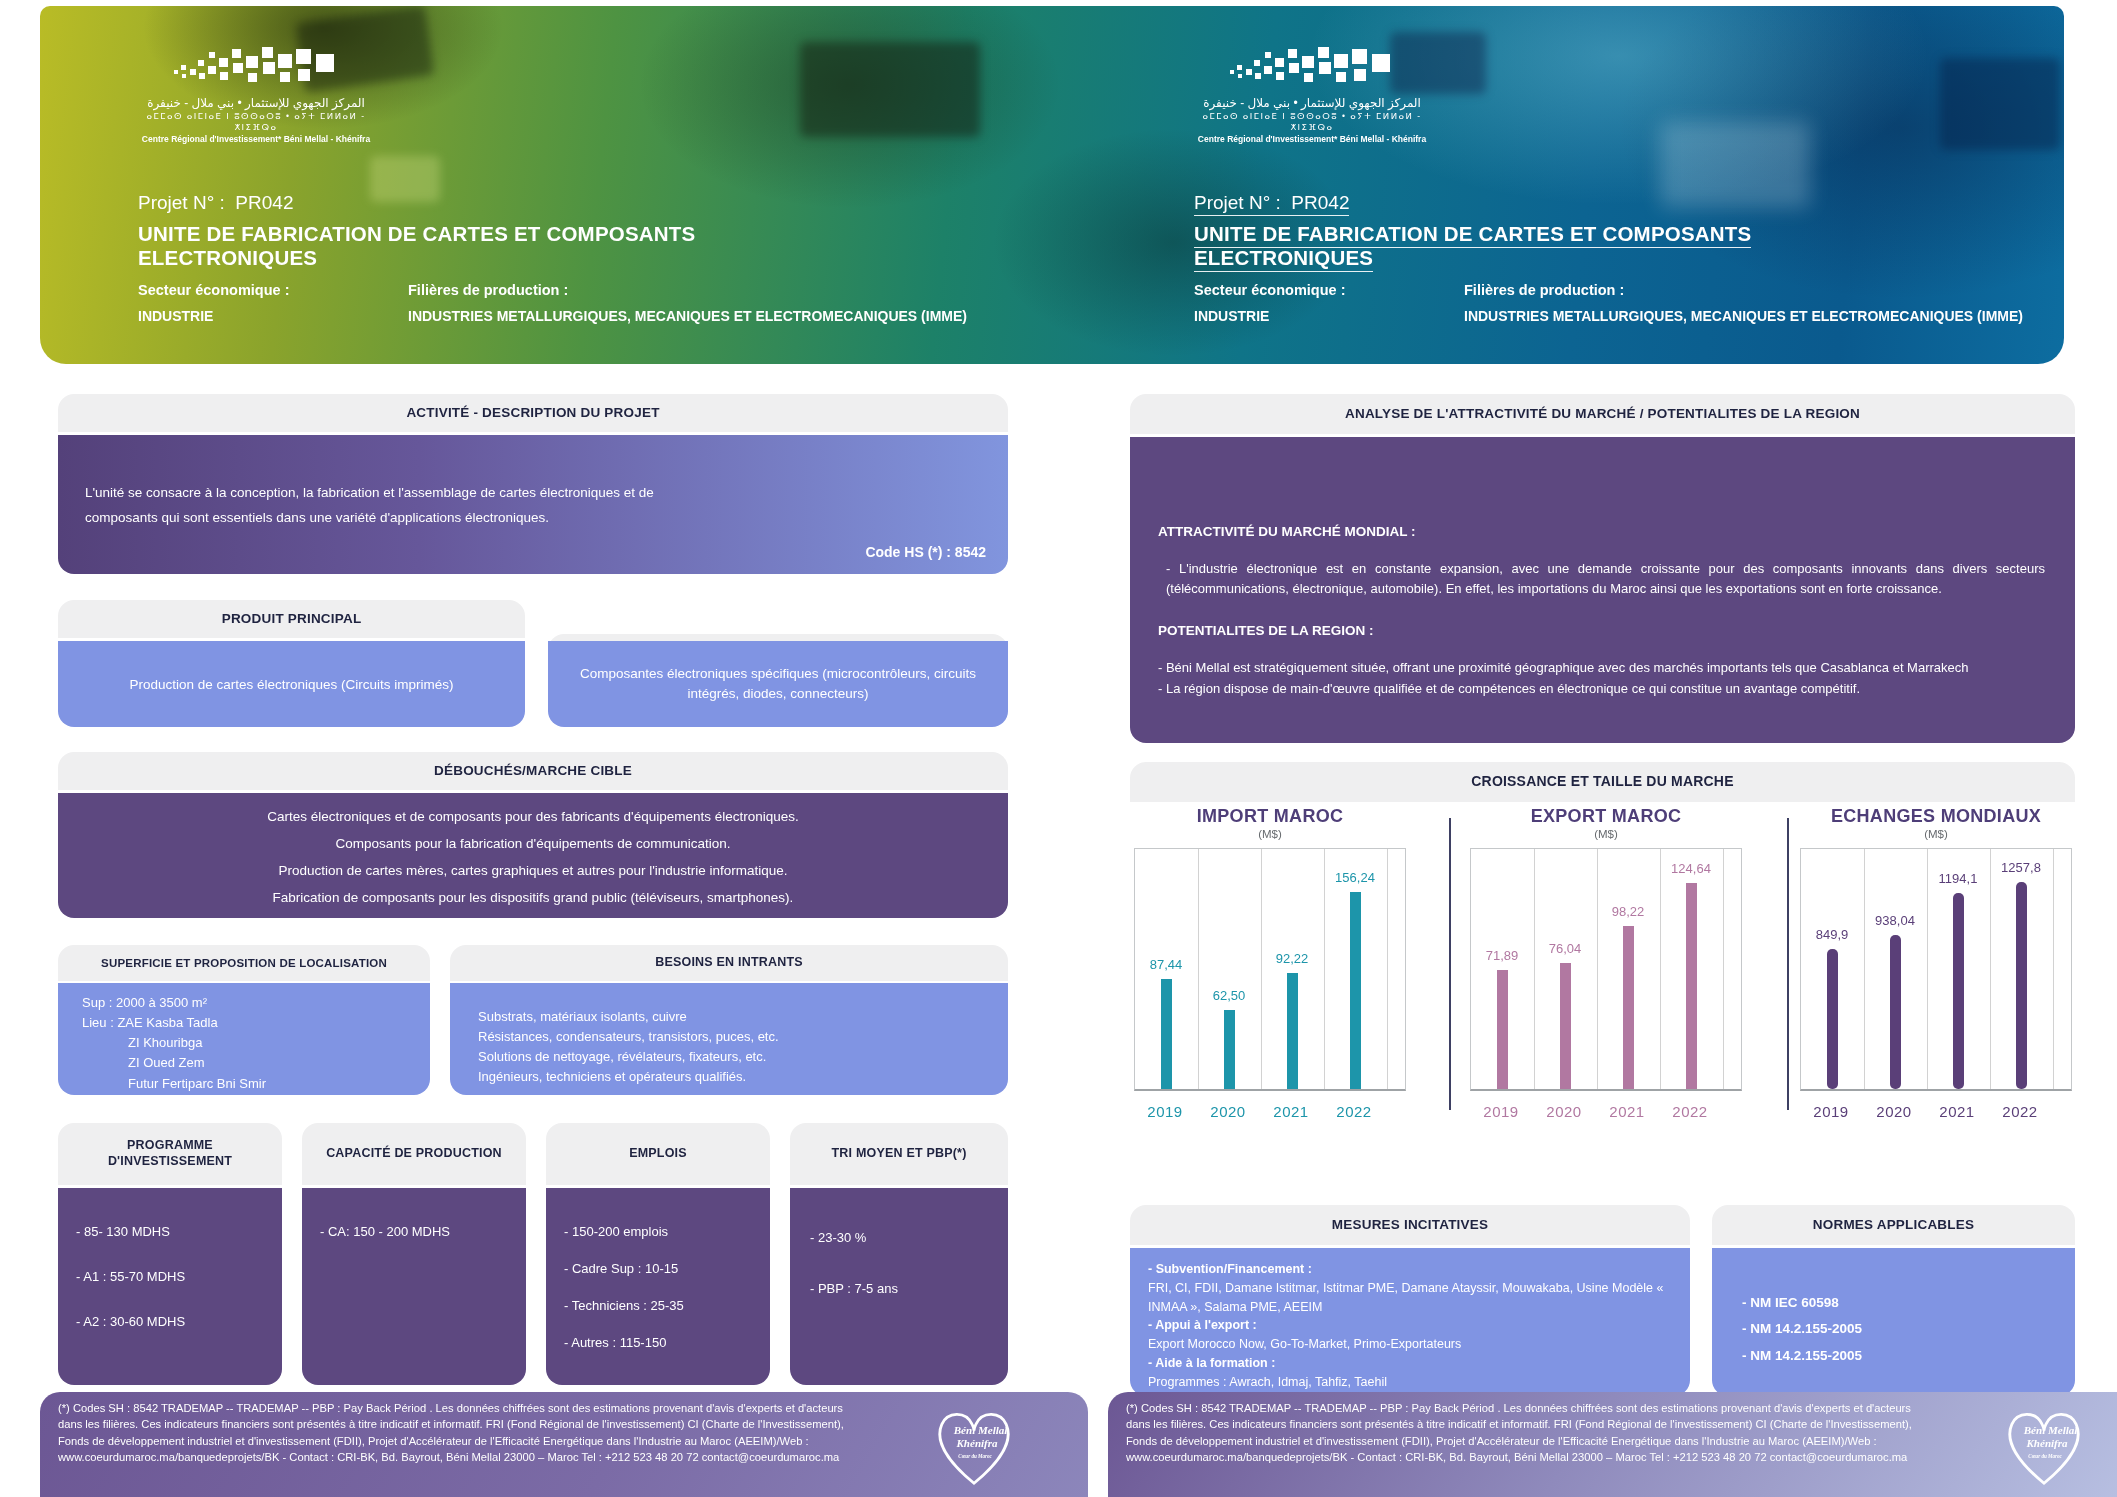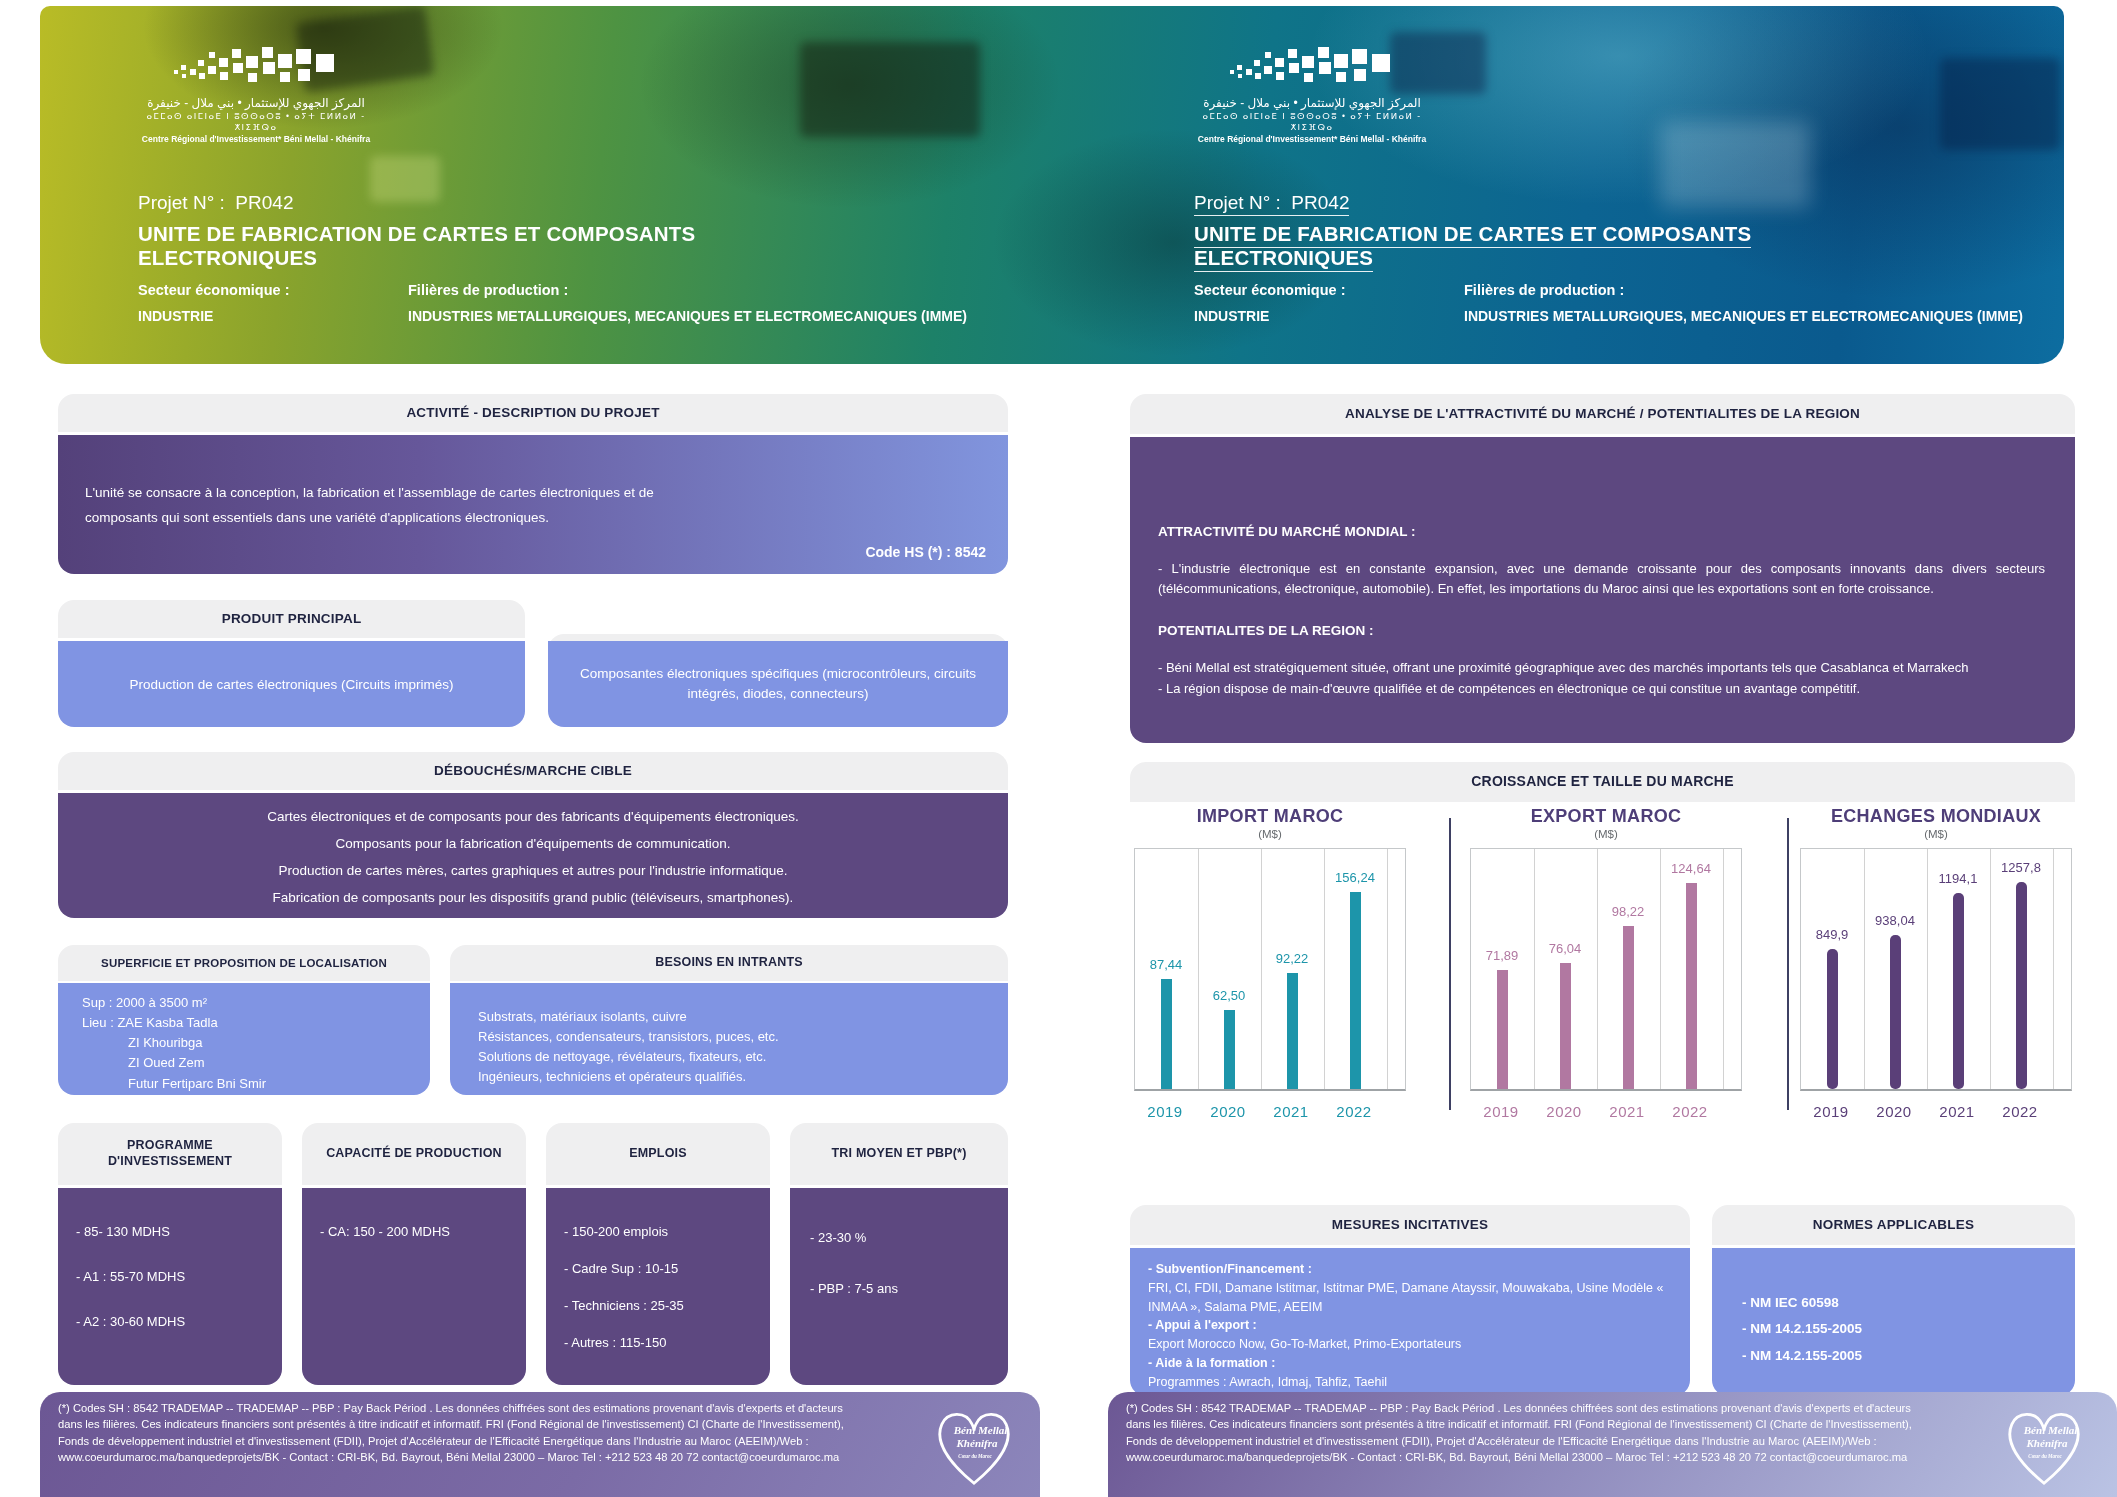--- a/index.html
+++ b/index.html
@@ -47,26 +47,26 @@
   .plot{position:relative;margin-top:8px;height:240px;border:1px solid #c5c8ca;border-bottom:2px solid #9fa3a6;background:#fff;}
   .gl{position:absolute;top:0;bottom:0;width:1px;background:#d2d2d2;}
   .bar{position:absolute;bottom:0;width:11px;}
   .val{position:absolute;transform:translateX(-50%);font-size:13px;white-space:nowrap;}
   .years{position:relative;height:22px;margin-top:12px;}
   .year{position:absolute;transform:translateX(-50%);font-size:15px;letter-spacing:.5px;}
   .vsep{position:absolute;width:2px;background:#3e4063;top:818px;height:292px;}
   
   .ana-body{padding:84px 30px 0 28px;line-height:1.6;font-size:13px;}
   .ana-sub{font-weight:bold;font-size:13.5px;margin-bottom:16px;}
-  .ana-par{text-align:justify;margin-bottom:20px;}
+  .ana-par{text-align:justify;margin-bottom:20px;margin-left:8px;}
   .mes-body{padding:12px 16px 0 18px;font-size:12.5px;line-height:1.5;}
   .mes-head{font-weight:bold;}
   .nor-body{padding:42px 10px 0 30px;font-weight:bold;font-size:13.5px;line-height:1.95;}
   
-  .footer{position:absolute;top:1392px;height:105px;border-radius:20px 20px 0 0;color:#fff;}
+  .footer{position:absolute;top:1392px;height:105px;border-radius:20px 20px 0 0;color:#fff;padding-left:48px;}
   #footerL{left:40px;width:1000px;background:linear-gradient(120deg,#6c5794 0%,#7b6ba6 55%,#8c86bb 100%);}
   #footerR{left:1108px;width:1009px;background:linear-gradient(125deg,#6c5794 0%,#8f8abc 45%,#bac3e4 100%);}
   .ftext{position:absolute;left:18px;top:8px;width:800px;font-size:11.2px;line-height:1.47;}
   .fheart{position:absolute;top:10px;}
   .hearttxt{font-family:"Liberation Serif","DejaVu Serif",serif;font-style:italic;font-weight:bold;fill:#fff;}
 </style>
 </head>
 <body>
 
 <div id="canvas">

